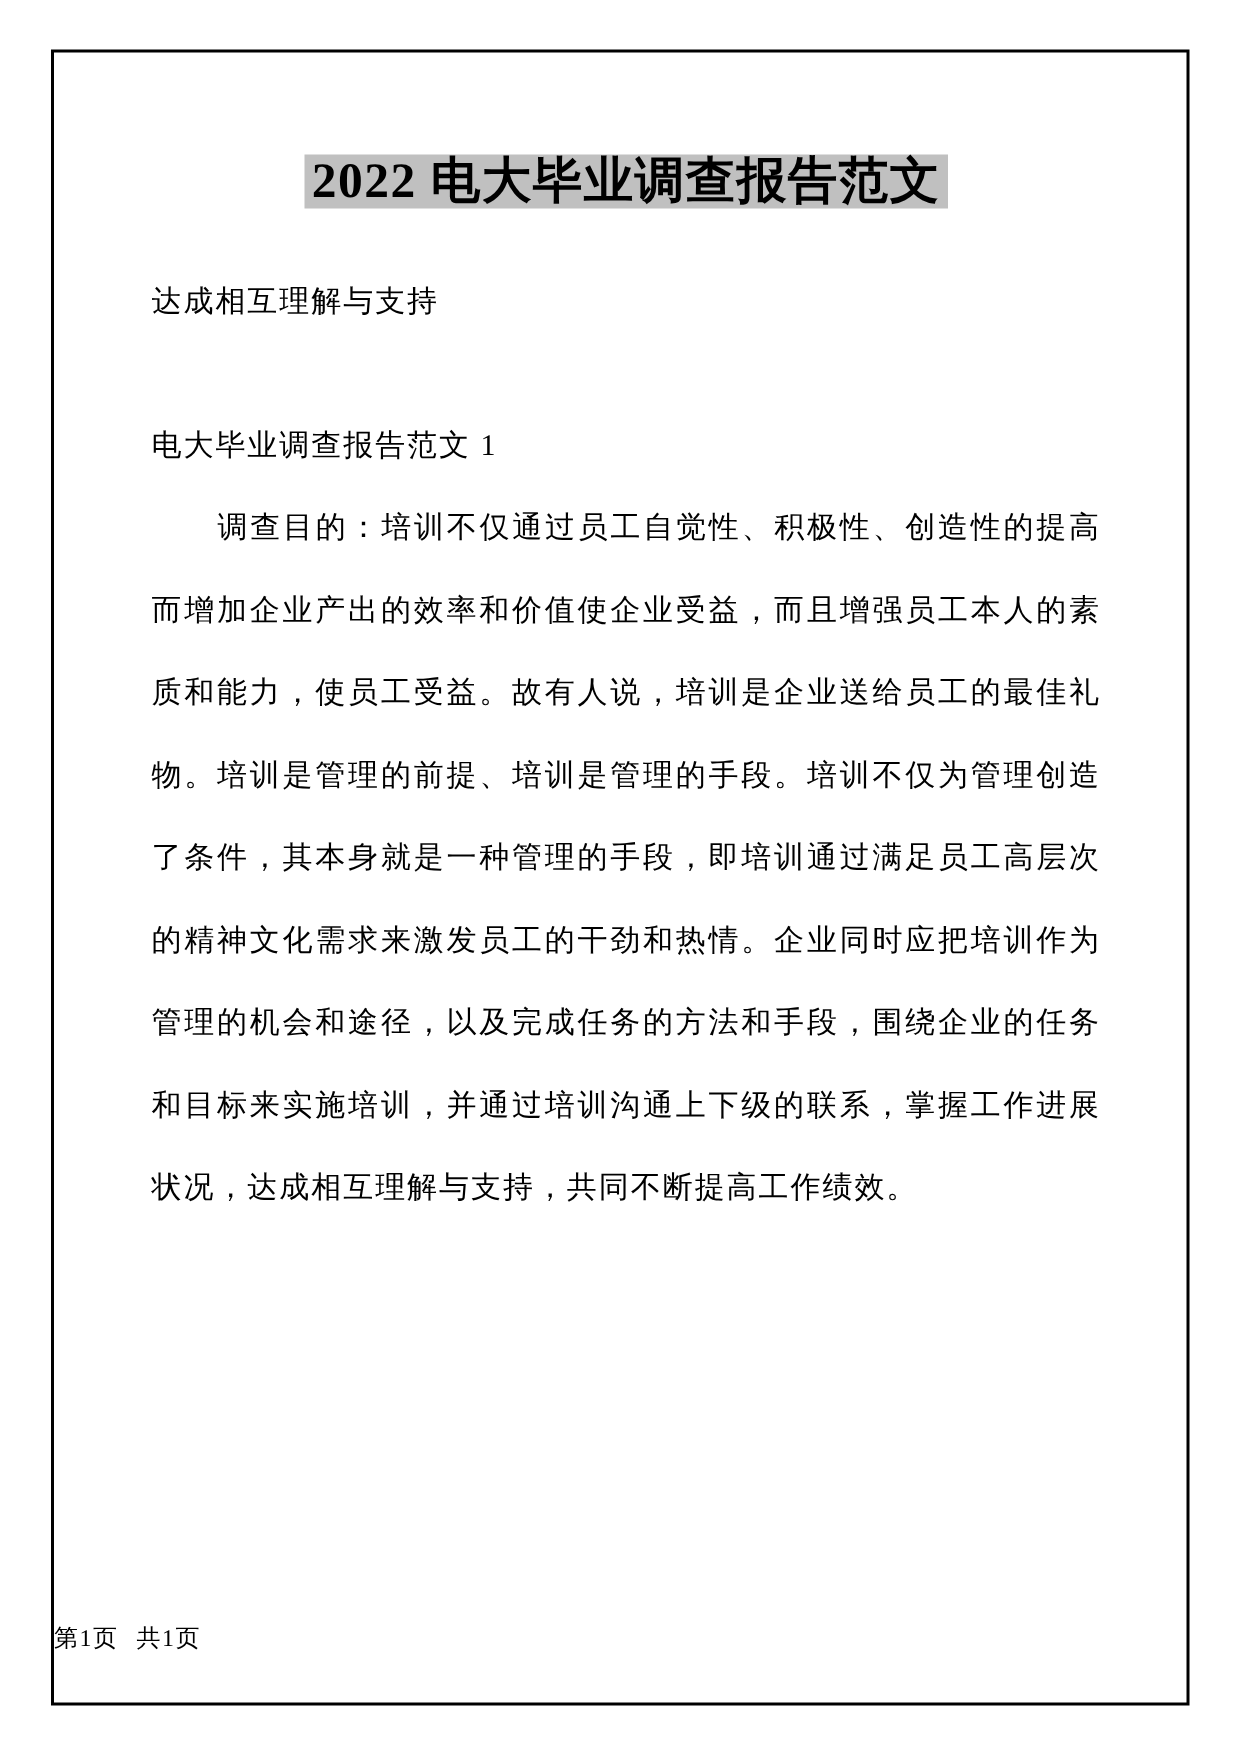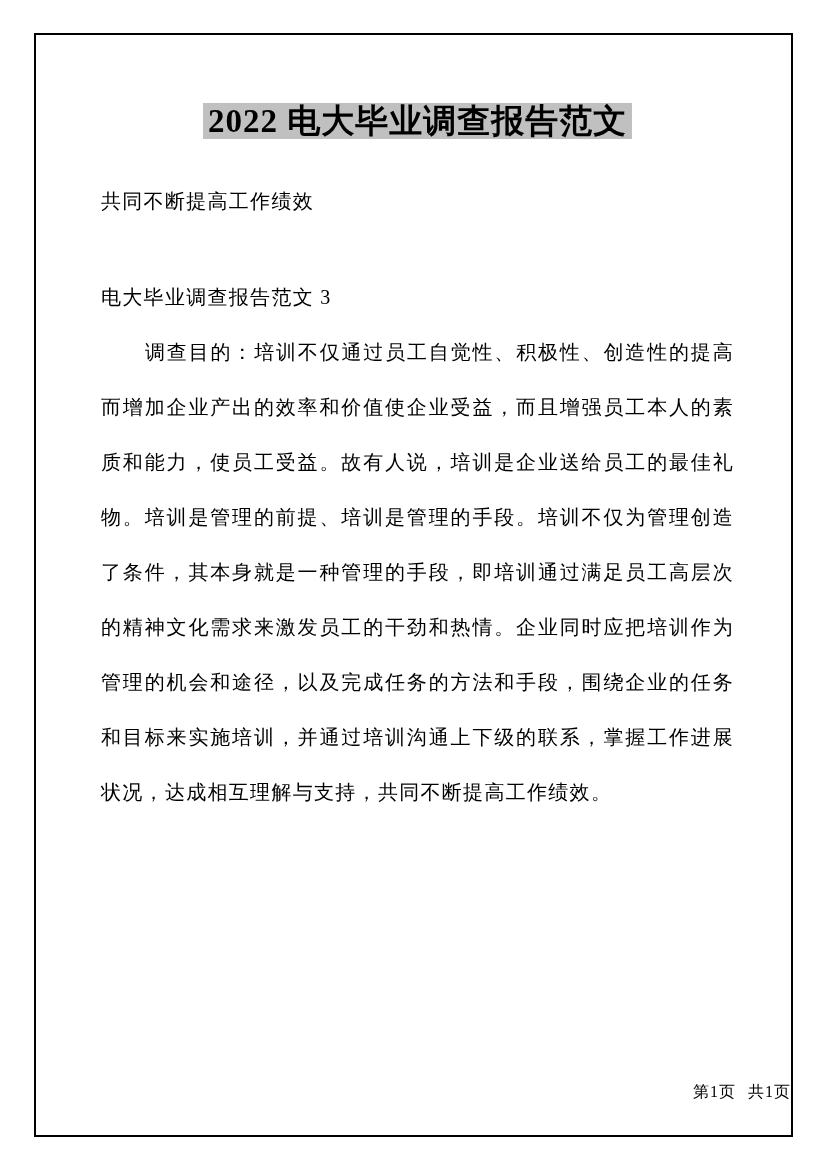--- a/index.html
+++ b/index.html
@@ -51,44 +51,44 @@
     text-indent: 2.2em;
   }
   .section-gap {
     margin-top: 41px !important;
   }
   .footer {
     position: absolute;
     left: 0;
     right: 0;
     bottom: 32px;
-    text-align: right;
+    text-align: left;
     font-size: 16px;
     letter-spacing: 1px;
   }
   .footer .sep {
     display: inline-block;
     width: 12px;
   }
 </style>
 </head>
 <body>
 
 <div class="page">
   <div class="content">
 
     <h1 class="doc-title">
       <span class="hl">2022 电大毕业调查报告范文</span>
     </h1>
 
     <div class="body-text">
-      <p>共同不断提高工作绩效</p>
+      <p>达成相互理解与支持</p>
 
 
-      <p class="section-gap">电大毕业调查报告范文 3</p>
+      <p class="section-gap">电大毕业调查报告范文 1</p>
 
       <p class="indent">调查目的：培训不仅通过员工自觉性、积极性、创造性的提高而增加企业产出的效率和价值使企业受益，而且增强员工本人的素质和能力，使员工受益。故有人说，培训是企业送给员工的最佳礼物。培训是管理的前提、培训是管理的手段。培训不仅为管理创造了条件，其本身就是一种管理的手段，即培训通过满足员工高层次的精神文化需求来激发员工的干劲和热情。企业同时应把培训作为管理的机会和途径，以及完成任务的方法和手段，围绕企业的任务和目标来实施培训，并通过培训沟通上下级的联系，掌握工作进展状况，达成相互理解与支持，共同不断提高工作绩效。</p>
 
     </div>
   </div>
 
   <div class="footer">
     <span>第1页</span><span class="sep"></span><span>共1页</span>
   </div>
 </div>

